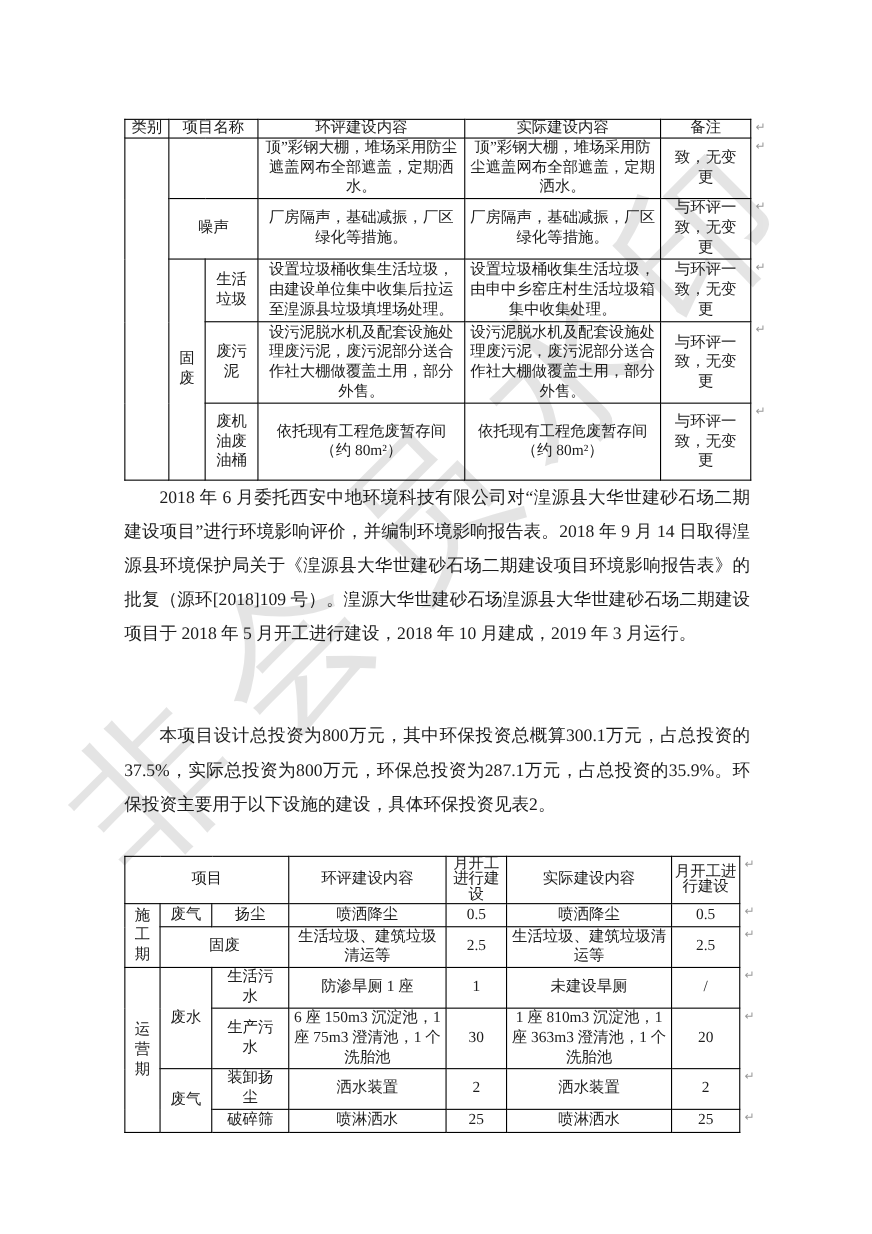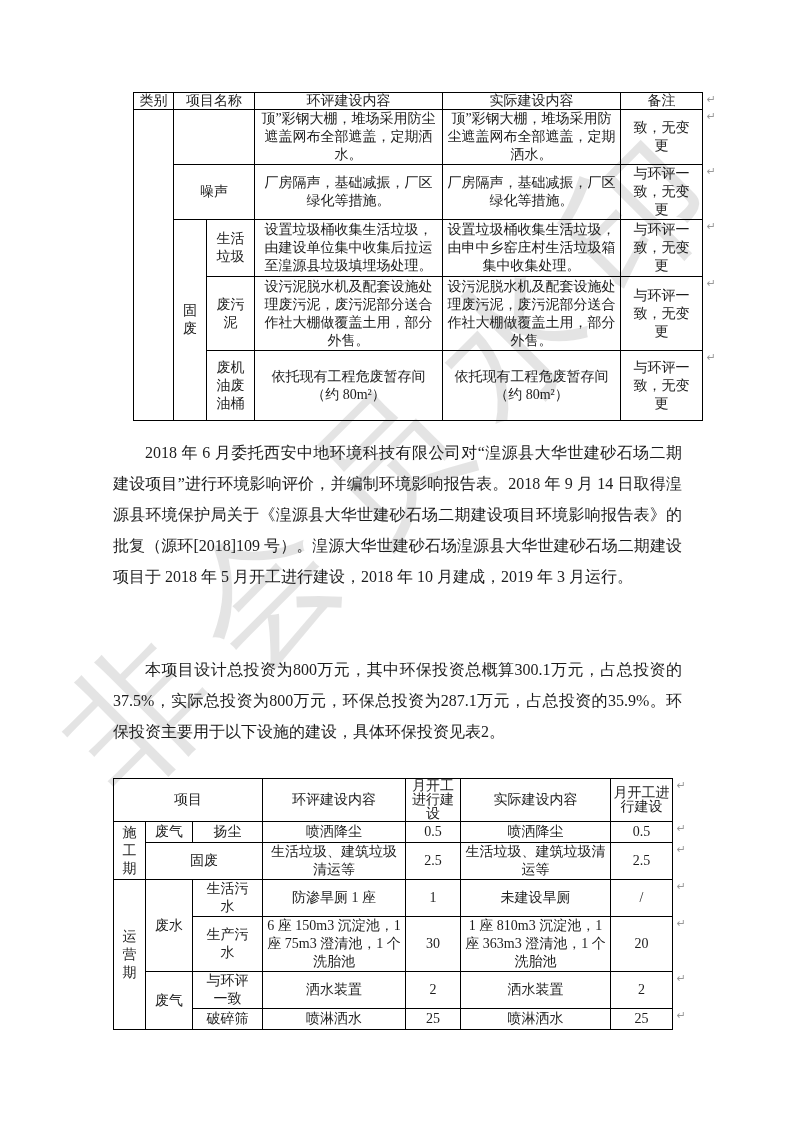--- a/index.html
+++ b/index.html
@@ -61,21 +61,21 @@
     font-size:15px; font-weight:bold; text-align:center; z-index:1;
   }
 </style>
 </head>
 <body>
 
 <div id="page">
 
   <div id="watermark">非会员水印</div>
 
-  <table id="table1" class="layer" style="top:92px; left:113px;margin-left:20px;">
+  <table id="table1" class="layer" style="top:108px; left:113px;">
     <colgroup>
       <col style="width:40px">
         <col style="width:33px">
         <col style="width:48px">
       <col style="width:188px">
         <col style="width:178px">
         <col style="width:82px">
     </colgroup>
     <tbody>
         <tr class="rh16">
@@ -170,21 +170,21 @@
     </tr>
     <tr class="rh55b">
       <td class="cell-sub2">生产污水</td>
       <td>6 座 150m3 沉淀池，1 座 75m3 澄清池，1 个洗胎池</td>
       <td>30</td>
       <td>1 座 810m3 沉淀池，1 座 363m3 澄清池，1 个洗胎池</td>
       <td><span>20</span><span class="pc">↵</span></td>
     </tr>
     <tr class="rh38">
       <td rowspan="2">废气</td>
-      <td class="cell-sub2">与环评一致</td>
+      <td class="cell-sub2">装卸扬尘</td>
       <td>洒水装置</td>
       <td>2</td>
       <td>洒水装置</td>
       <td><span>2</span><span class="pc">↵</span></td>
     </tr>
     <tr class="rh21">
       <td class="cell-sub2">破碎筛</td>
       <td>喷淋洒水</td>
       <td>25</td>
       <td>喷淋洒水</td>

